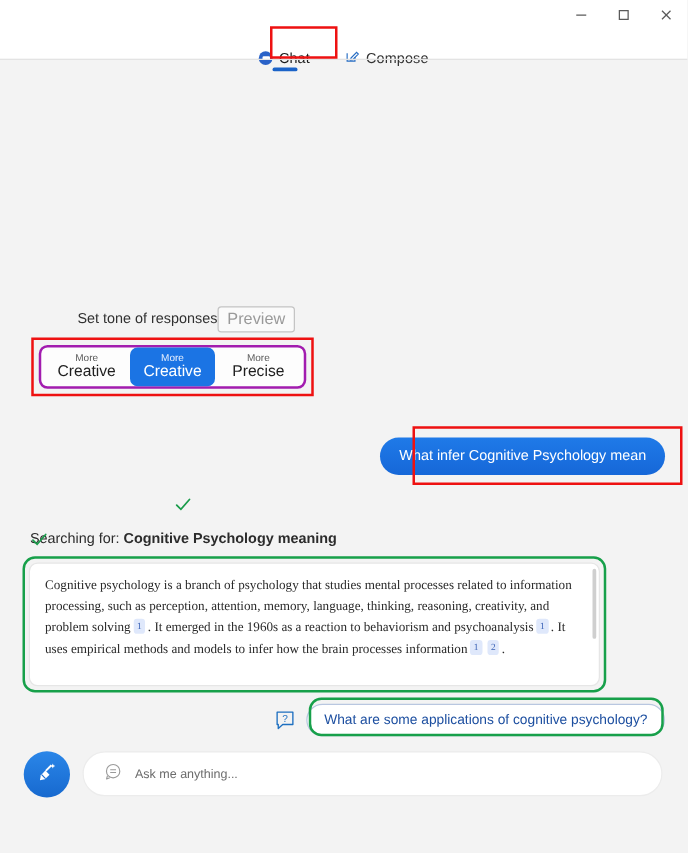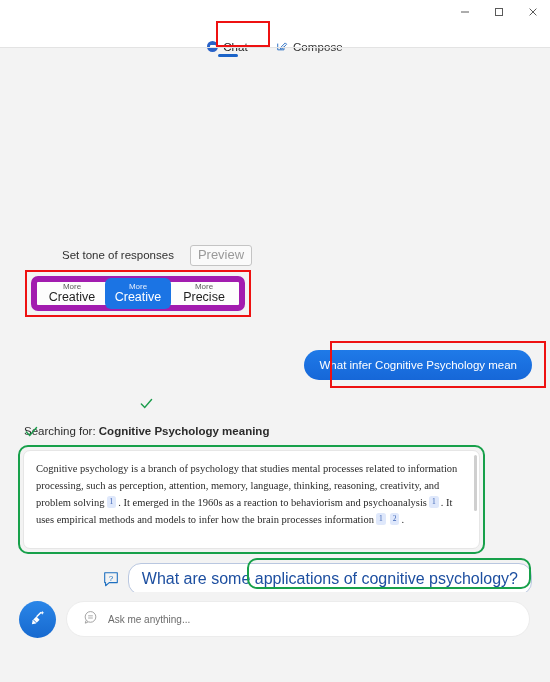--- a/index.html
+++ b/index.html
@@ -42,30 +42,30 @@
   .tabbar-sep{
     position:absolute; left:0; top:47px; width:550px; height:1px; background:#e3e3e3;
   }
 
   
   .anno-red{ position:absolute; border:2.5px solid #ee1111; pointer-events:none; }
   .anno-green{ position:absolute; border:2.5px solid #17a04a; border-radius:10px; pointer-events:none; }
 
   
   .tone-head{
-    position:absolute; left:62px; top:245px; display:flex; align-items:center; gap:16px;
+    position:absolute; left:62px; top:245px; display:flex; align-items:center; gap:0;
     font-size:11.5px; color:#303030;
   }
   .preview-badge{
     border:1px solid #c4c4c4; border-radius:3px; padding:1px 7px 2px;
     font-size:13px; color:#9a9a9a; background:#fafafa; line-height:1.2;
   }
   .tone-group{
     position:absolute; left:31px; top:276px; width:214px; height:35px;
-    background:#fdfdfd; border:6px solid #a21caf; border-radius:7px;
+    background:#fdfdfd; border:2px solid #a21caf; border-radius:7px;
     display:flex; align-items:center; padding:2px;
   }
   .tone-pill{
     flex:1; height:31px; border-radius:6px; display:flex; flex-direction:column;
     align-items:center; justify-content:center; line-height:1.05; color:#1f1f1f;
   }
   .tone-pill .sm{ font-size:8px; color:#5a5a5a; }
   .tone-pill .bg{ font-size:12.5px; }
   .tone-pill.sel{ background:#1b74e4; }
   .tone-pill.sel .sm{ color:#e8f0fe; }
@@ -104,21 +104,21 @@
     background:#cfcfcf; border-radius:2px;
   }
 
   
   .sugg-wrap{
     position:absolute; right:18px; top:563px; display:flex; align-items:center; gap:8px;
   }
   .q-icon{ width:18px; height:18px; flex:none; }
   .sugg-chip{
     border:1px solid #b9c7e0; border-radius:13px; background:#ffffff;
-    color:#1d4fa0; font-size:16px; padding:6px 13px; white-space:nowrap;
+    color:#1d4fa0; font-size:11px; padding:6px 13px; white-space:nowrap;
   }
 
   
   .composer-bg{
     position:absolute; left:0; top:592px; width:550px; height:90px; background:#f3f3f3;
   }
   .broom{
     position:absolute; left:19px; top:601px; width:37px; height:37px; border-radius:50%;
     background:linear-gradient(180deg,#2a86e8 0%,#1769cf 100%);
     display:flex; align-items:center; justify-content:center;

